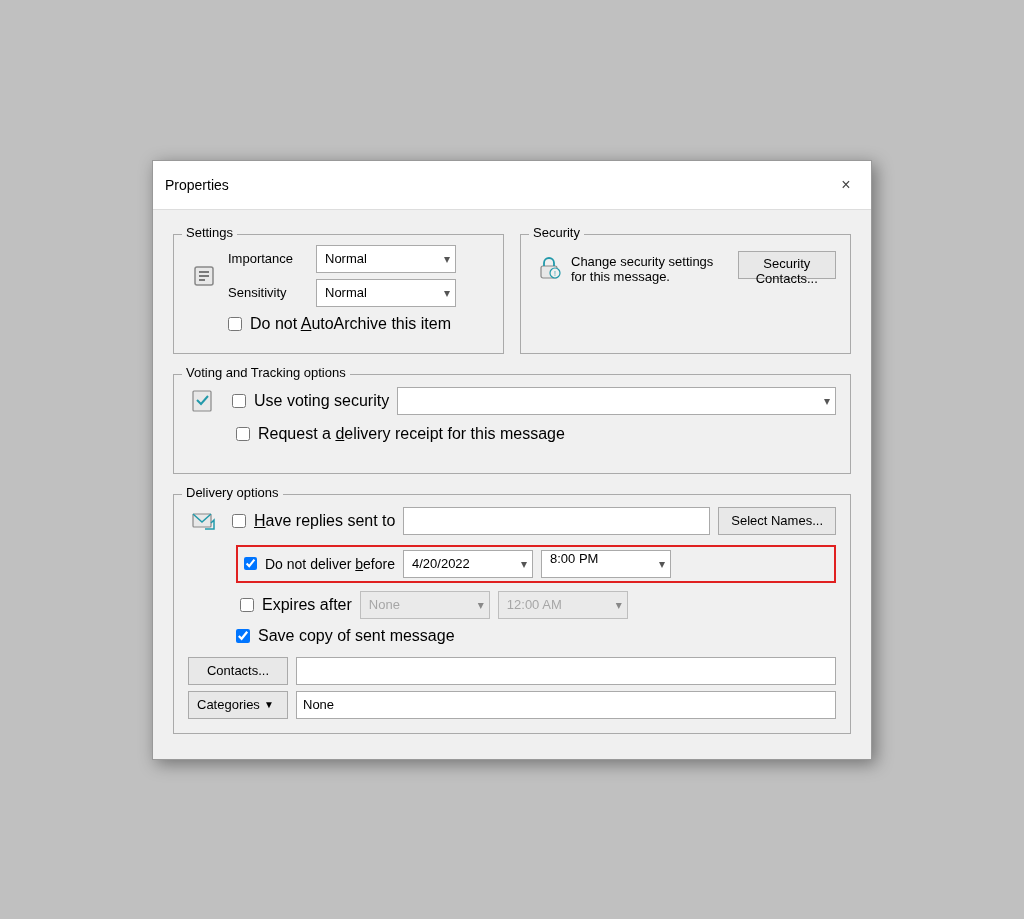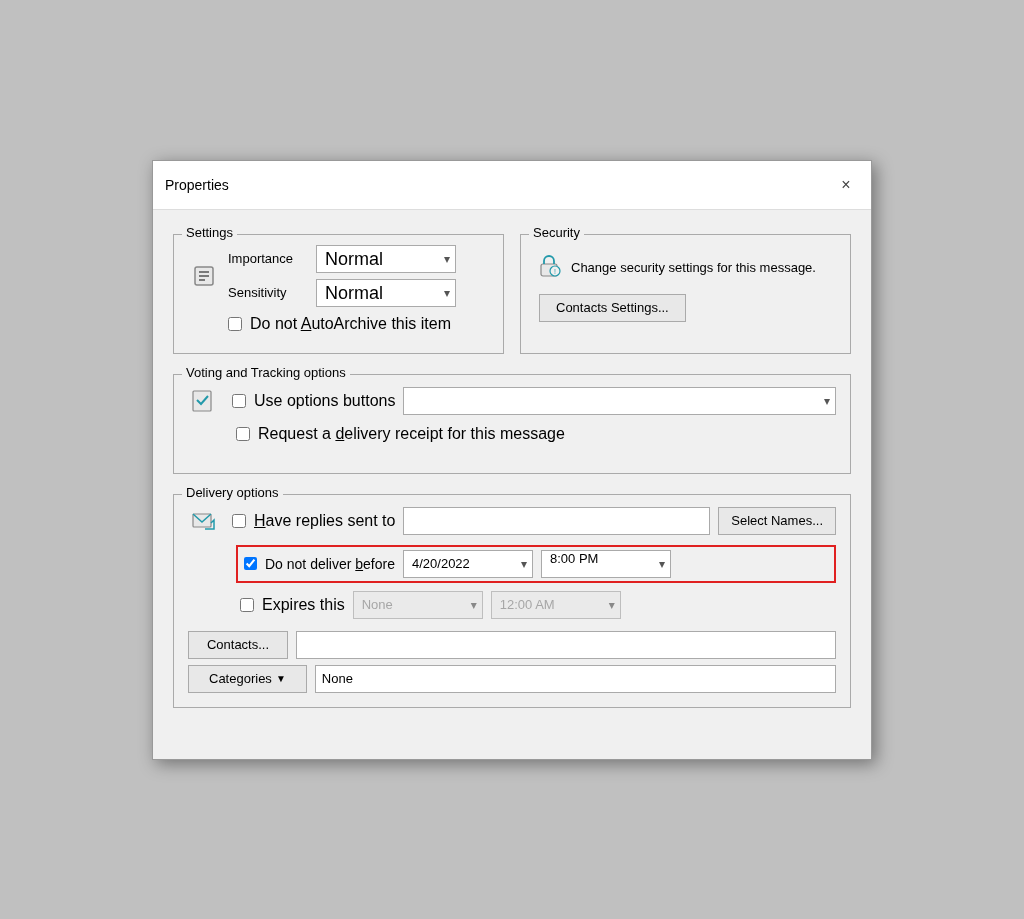--- a/index.html
+++ b/index.html
@@ -109,21 +109,21 @@
       font-size: 13px;
     }
     .dropdown-wrapper {
       position: relative;
       display: inline-block;
     }
     .dropdown-wrapper select {
       border: 1px solid #aaa;
       background: #fff;
       padding: 3px 28px 3px 8px;
-      font-size: 18px;
+      font-size: 13px;
       appearance: none;
       -webkit-appearance: none;
       cursor: pointer;
       min-width: 140px;
       height: 28px;
       width: 100%;
     }
     .dropdown-wrapper::after {
       content: '▾';
       position: absolute;
@@ -145,23 +145,24 @@
       width: 14px;
       height: 14px;
       cursor: pointer;
     }
     .checkbox-row label {
       font-size: 16px;
       cursor: pointer;
     }
     .security-content {
       display: flex;
-      flex-direction: column;
+      flex-direction: row;
       gap: 10px;
       padding-top: 6px;
+      align-items: flex-end;
     }
     .security-info-row {
       display: flex;
       align-items: center;
       gap: 8px;
     }
     .security-btn {
       border: 1px solid #aaa;
       background: #e8e8e8;
       padding: 4px 16px;
@@ -331,21 +332,21 @@
       background: #e8e8e8;
       padding: 4px 12px;
       font-size: 13px;
       cursor: pointer;
       height: 28px;
       min-width: 100px;
     }
     .categories-btn {
       border: 1px solid #aaa;
       background: #e8e8e8;
-      padding: 4px 20px;
+      padding: 4px 8px;
       font-size: 13px;
       cursor: pointer;
       height: 28px;
       min-width: 100px;
       display: flex;
       align-items: center;
       gap: 4px;
     }
     .text-input-full {
       flex: 1;
@@ -450,40 +451,40 @@
               <svg width="28" height="28" viewBox="0 0 28 28">
                 <rect x="6" y="13" width="16" height="12" rx="2" fill="#e8e8e8" stroke="#888" stroke-width="1.2"></rect>
                 <path d="M9 13V10a5 5 0 0110 0v3" fill="none" stroke="#2299aa" stroke-width="1.8"></path>
                 <circle cx="20" cy="20" r="5" fill="#f0f0f0" stroke="#2299aa" stroke-width="1.2"></circle>
                 <text x="20" y="23" text-anchor="middle" font-size="7" fill="#2299aa">!</text>
               </svg>
             </div>
             <span style="font-size:13px;">Change security settings for this message.</span>
           </div>
           <div style="padding-left:4px;">
-            <button class="security-btn">Contacts Settings...</button>
+            <button class="security-btn">Security Contacts...</button>
           </div>
         </div>
       </div>
     </div>
 
     <div class="voting-section">
       <span class="section-label">Voting and Tracking options</span>
 
       <div class="voting-row">
         <div class="icon-box">
           <svg width="28" height="28" viewBox="0 0 28 28">
             <rect x="3" y="4" width="18" height="20" rx="1" fill="#e8e8e8" stroke="#888" stroke-width="1.2"></rect>
             <polyline points="7,13 11,17 18,9" stroke="#2299aa" stroke-width="2" fill="none"></polyline>
           </svg>
         </div>
         <div class="checkbox-row" style="margin-bottom:0;">
           <input type="checkbox" id="use-voting" style="">
           <label for="use-voting">
-            <span>Use options buttons</span>
+            <span>Use voting security</span>
           </label>
         </div>
         <div class="voting-dropdown-wrapper" style="flex:1;">
           <select>
             <option value=""></option>
           </select>
         </div>
       </div>
 
       <div class="checkbox-row voting-indented">
@@ -530,34 +531,38 @@
             <select>
               <option>8:00 PM</option>
             </select>
           </div>
         </div>
       </div>
 
       <div class="delivery-row delivery-indented" style="padding-left:48px;">
         <div class="checkbox-row" style="margin-bottom:0;">
           <input type="checkbox" id="expires-after" style="">
-          <label for="expires-after">Expires this</label>
+          <label for="expires-after">Expires after</label>
         </div>
         <div class="expires-dropdown-wrapper">
           <select disabled="">
             <option>None</option>
           </select>
         </div>
         <div class="expires-dropdown-wrapper">
           <select disabled="">
             <option>12:00 AM</option>
           </select>
         </div>
       </div>
 
+      <div class="checkbox-row delivery-indented" style="padding-left:48px;margin-top:4px;">
+        <input type="checkbox" id="save-copy" checked="" style="">
+        <label for="save-copy">Save copy of sent message</label>
+      </div>
 
       <div class="bottom-row" style="margin-top:12px;">
         <button class="contacts-btn">Contacts...</button>
         <input type="text" class="text-input-full" value="" style="">
       </div>
 
       <div class="bottom-row" style="margin-top:6px;">
         <button class="categories-btn">
           <span>Categories</span>
           <span style="font-size:10px;">▼</span>

